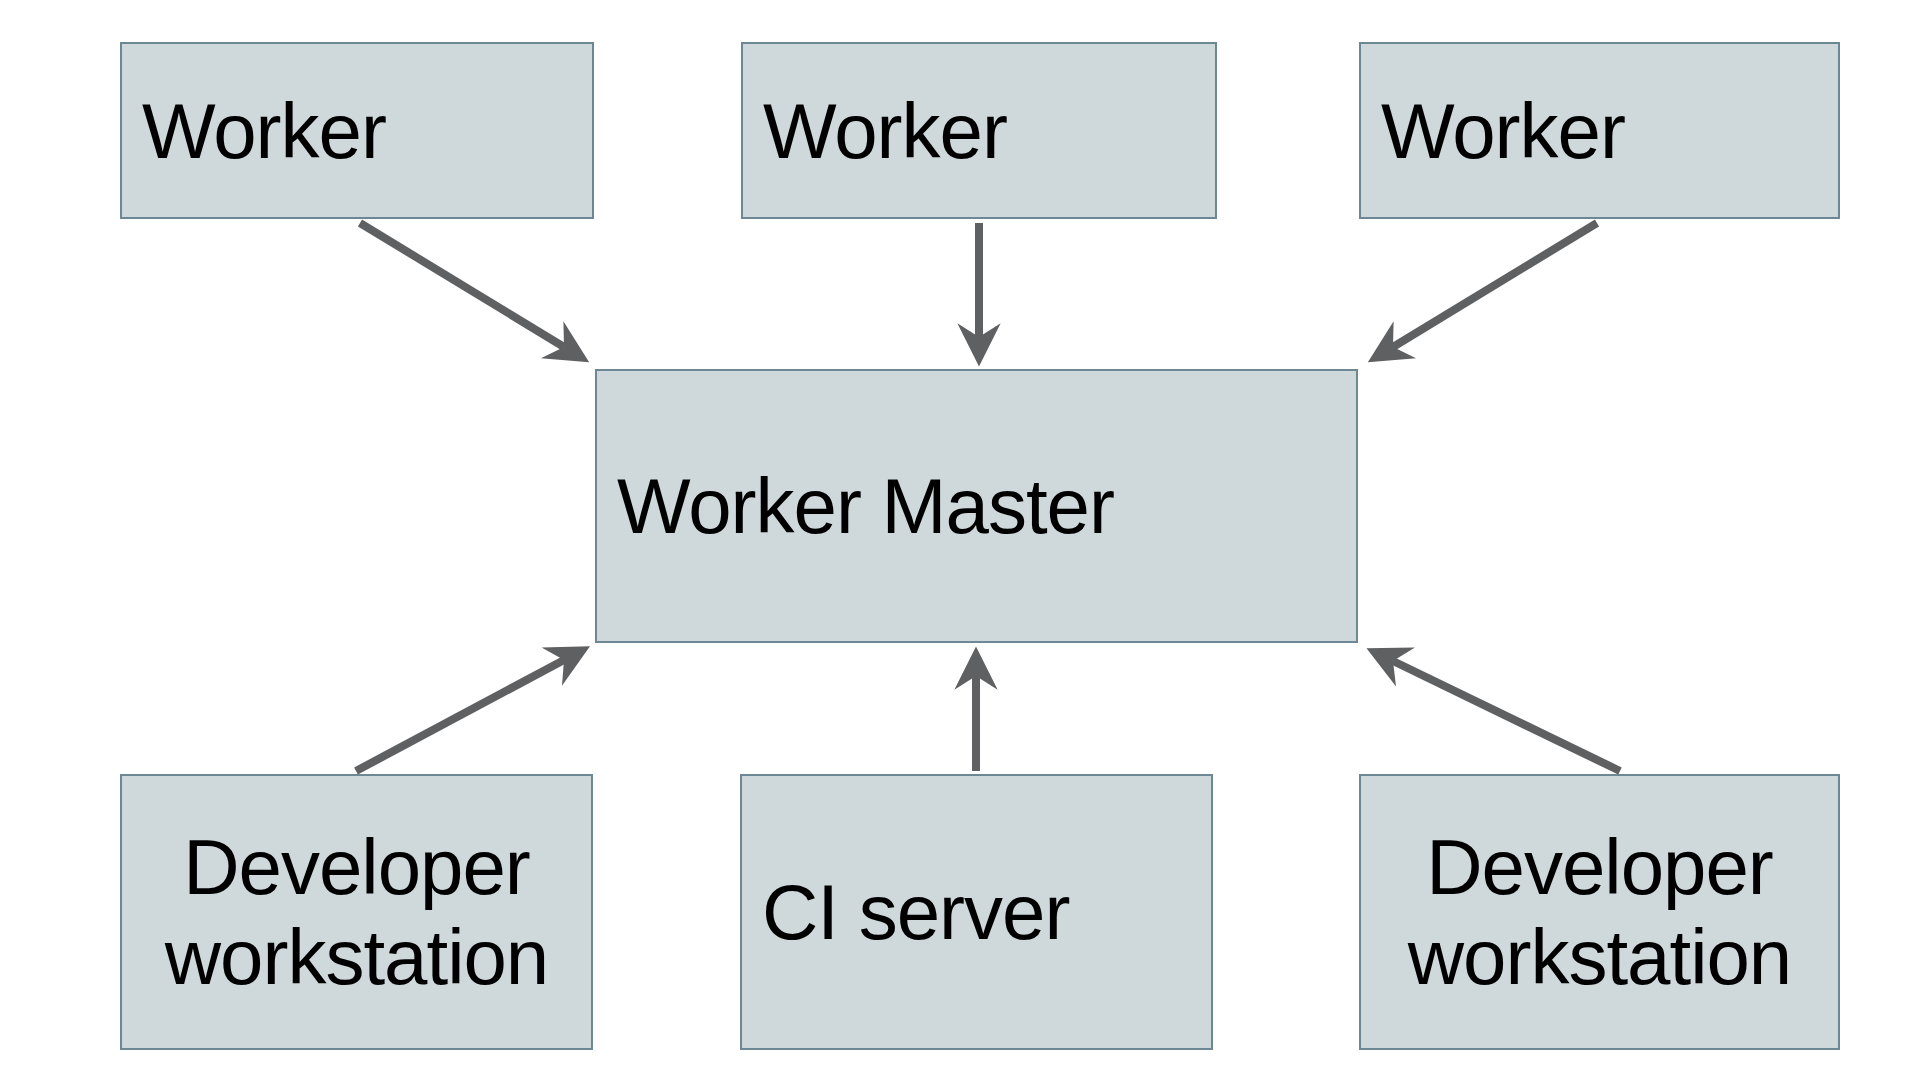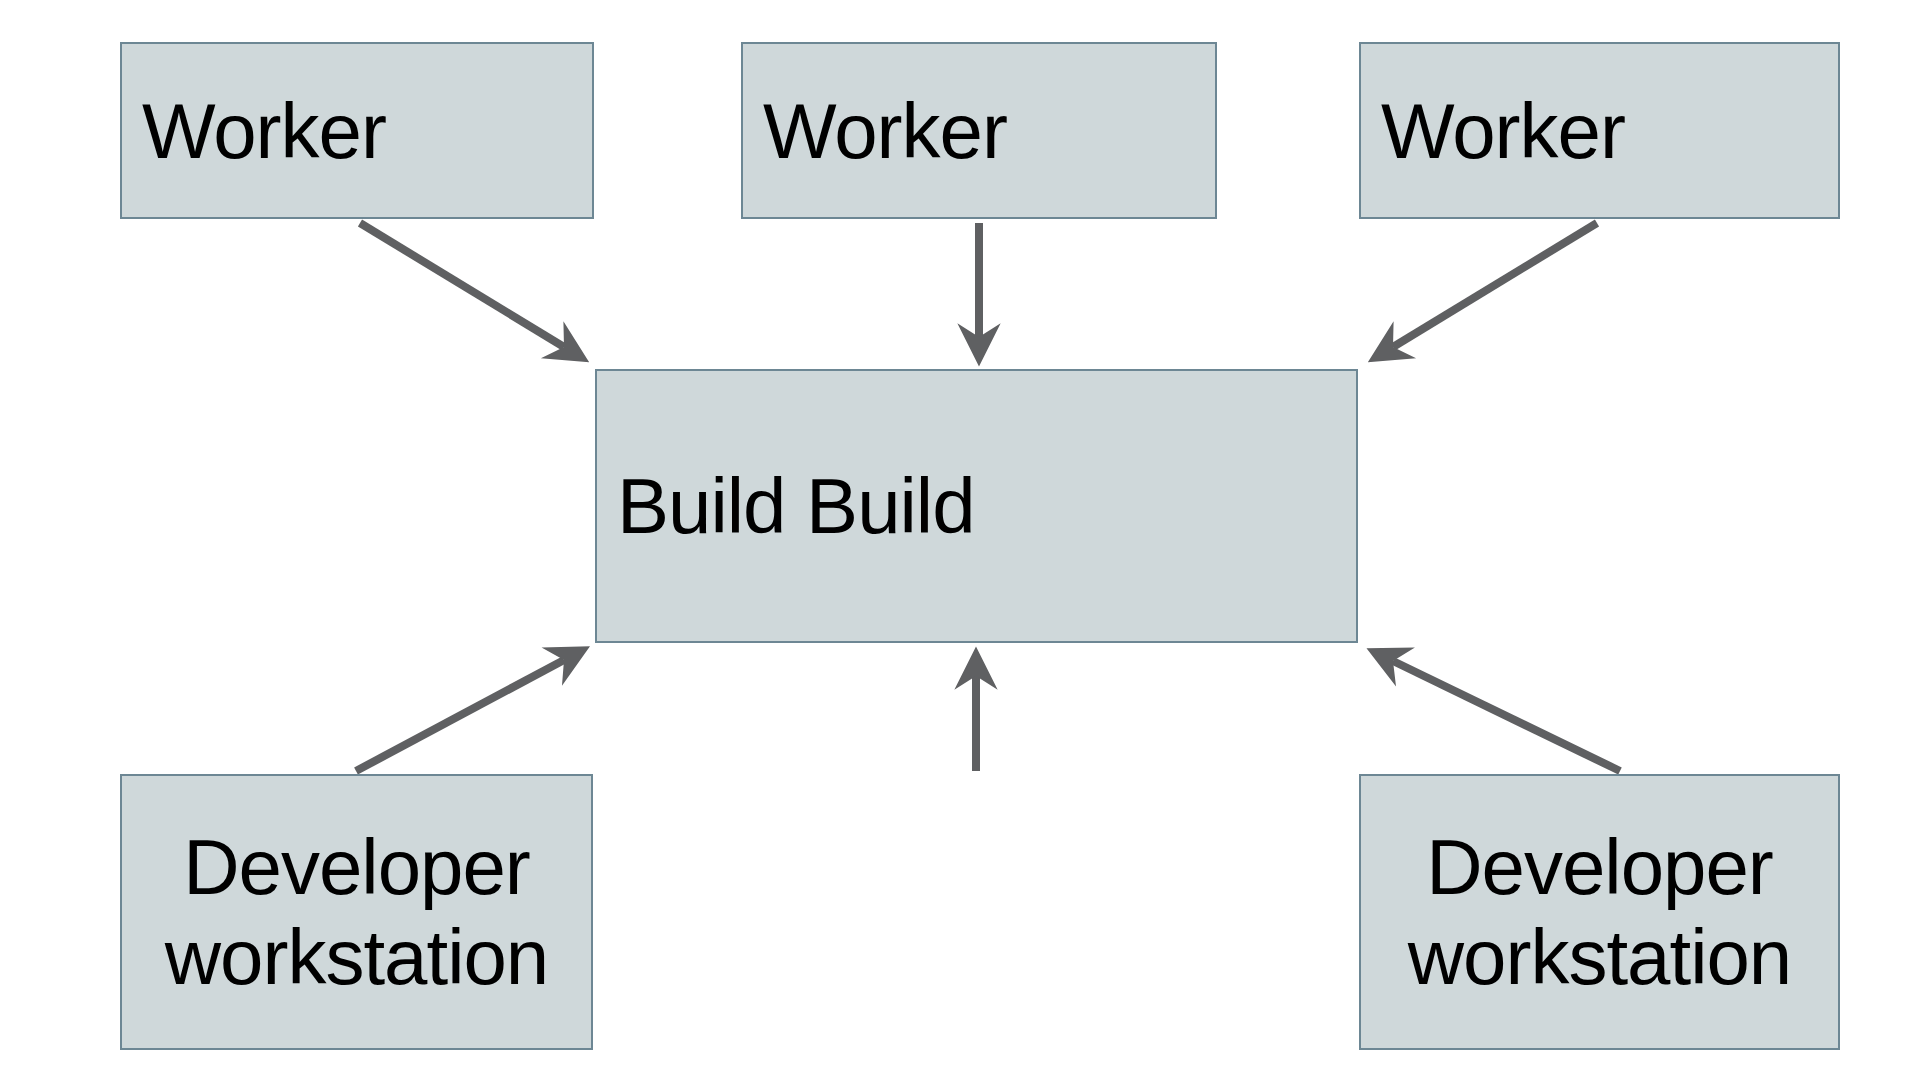--- a/index.html
+++ b/index.html
@@ -58,25 +58,28 @@
 
   <div class="node node-worker-2">
     <span class="label">Worker</span>
   </div>
 
   <div class="node node-worker-3">
     <span class="label">Worker</span>
   </div>
 
   <div class="node node-build-master">
-    <span class="label">Build Build</span>
+    <span class="label">Worker Master</span>
   </div>
 
   <div class="node node-dev-left">
     <span class="label">Developer workstation</span>
   </div>
 
+  <div class="node node-ci-server">
+    <span class="label">CI server</span>
+  </div>
 
   <div class="node node-dev-right">
     <span class="label">Developer workstation</span>
   </div>
 
 </div>
 
 </body></html>

